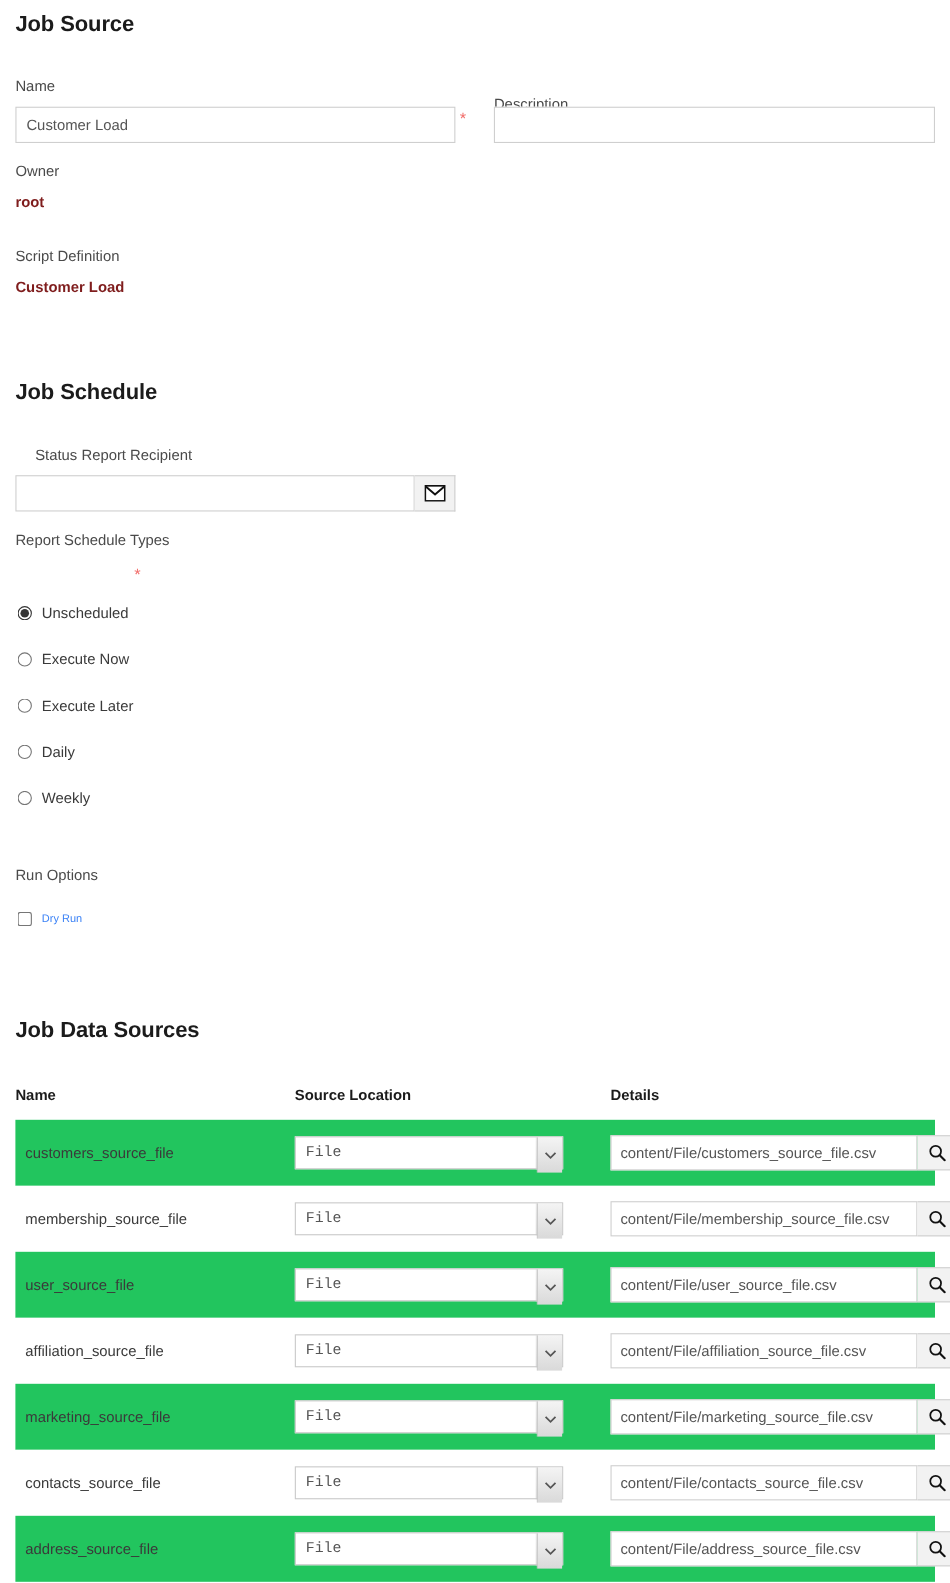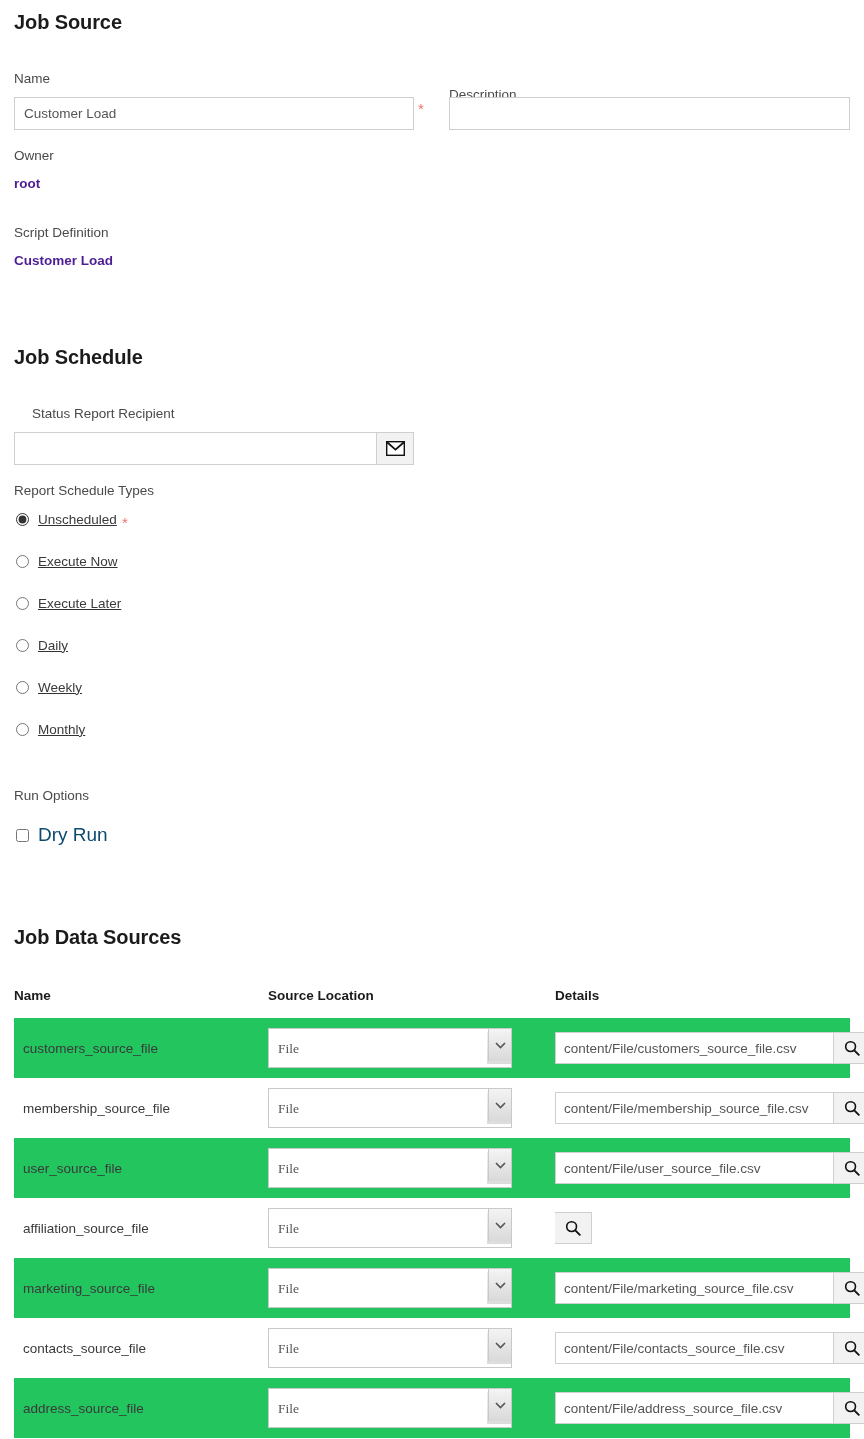--- a/index.html
+++ b/index.html
@@ -36,21 +36,21 @@
 
   
   .field-label {
     font-size: 13.5px;
     color: #4a4a4a;
     line-height: 16px;
   }
   .value-strong {
     font-size: 13.5px;
     font-weight: bold;
-    color: #4c1d95;
+    color: #7f1d1d;
     line-height: 16px;
   }
 
   
   .txt-input {
     box-sizing: border-box;
     border: 1px solid #cfcfcf;
     background: #ffffff;
     font-family: "Liberation Sans", sans-serif;
     font-size: 13.5px;
@@ -90,21 +90,21 @@
     border-left: none;
     background: #f2f2f2;
     display: flex;
     align-items: center;
     justify-content: center;
     cursor: pointer;
   }
 
   #schedule-types-label { position: absolute; left: 14px; top: 483px; }
   #schedule-types-star  { position: absolute; left: 122px; top: 518px; }
-  #schedule-list        { position: absolute; left: 14px; top: 498px; width: 300px; text-decoration: underline; }
+  #schedule-list        { position: absolute; left: 14px; top: 536px; width: 300px; }
   .radio-row {
     display: flex;
     align-items: center;
     height: 42px;
   }
   .radio-row input[type="radio"] {
     width: 13px; height: 13px;
     margin: 0 9px 0 2px;
     accent-color: #333333;
     cursor: pointer;
@@ -117,21 +117,21 @@
 
   #run-options-label { position: absolute; left: 14px; top: 788px; }
   #run-options-list  { position: absolute; left: 14px; top: 821px; }
   .check-row { display: flex; align-items: center; height: 28px; }
   .check-row input[type="checkbox"] {
     width: 13px; height: 13px;
     margin: 0 9px 0 2px;
     accent-color: #333333;
     cursor: pointer;
   }
-  .check-row label { font-size: 19px; color: #0c4a6e; cursor: pointer; }
+  .check-row label { font-size: 10px; color: #3b82f6; cursor: pointer; }
 
   
   #ds-table {
     position: absolute;
     left: 14px;
     top: 986px;
     width: 836px;
   }
   .ds-head {
     display: flex;
@@ -159,30 +159,30 @@
     font-size: 13.5px;
     color: #3a3a3a;
     padding-left: 9px;
     box-sizing: border-box;
   }
   .cell-location, .cell-details { display: flex; align-items: center; }
 
   select.loc-select {
     box-sizing: border-box;
     width: 244px;
-    height: 40px;
+    height: 30px;
     border: 1px solid #c9c9c9;
     border-radius: 0;
     background-color: #ffffff;
     background-image:
        linear-gradient(#f0f0f0, #dcdcdc);
     background-repeat: no-repeat;
     background-position: right 0 center;
     background-size: 24px 32px;
-    font-family: Liberation Serif, serif;
+    font-family: Liberation Mono, monospace;
     font-size: 13.5px;
     color: #555555;
     padding: 0 30px 0 9px;
     -webkit-appearance: none;
     appearance: none;
     cursor: pointer;
   }
   .select-wrap { position: relative; display: inline-block; }
   .select-wrap .caret {
     position: absolute;
@@ -276,24 +276,20 @@
       <label for="st2">Execute Later</label>
     </div>
     <div class="radio-row">
       <input type="radio" name="schedtype" id="st3" style="">
       <label for="st3">Daily</label>
     </div>
     <div class="radio-row">
       <input type="radio" name="schedtype" id="st4" style="">
       <label for="st4">Weekly</label>
     </div>
-    <div class="radio-row">
-      <input type="radio" name="schedtype" id="st5" style="">
-      <label for="st5">Monthly</label>
-    </div>
   </div>
 
   <div class="field-label" id="run-options-label">Run Options</div>
 
   <div id="run-options-list">
     <div class="check-row">
       <input type="checkbox" id="dryrun" style="">
       <label for="dryrun">Dry Run</label>
     </div>
   </div>
@@ -391,20 +387,21 @@
             <option>File</option>
           </select>
           <span class="caret">
             <svg width="11" height="7" viewBox="0 0 11 7">
                 <polyline points="1,1 5.5,5.6 10,1" fill="none" stroke="#555" stroke-width="1.6"></polyline>
               </svg>
           </span>
         </span>
       </div>
       <div class="cell-details col-details">
+        <input class="details-input" type="text" value="content/File/affiliation_source_file.csv" style="">
         <span class="search-btn">
           <svg width="16" height="16" viewBox="0 0 16 16">
             <circle cx="6.6" cy="6.6" r="4.9" fill="none" stroke="#111" stroke-width="1.6"></circle>
             <line x1="10.3" y1="10.3" x2="14.8" y2="14.8" stroke="#111" stroke-width="1.9" stroke-linecap="round"></line>
           </svg>
         </span>
       </div>
     </div>
 
     <div class="ds-row alt">

